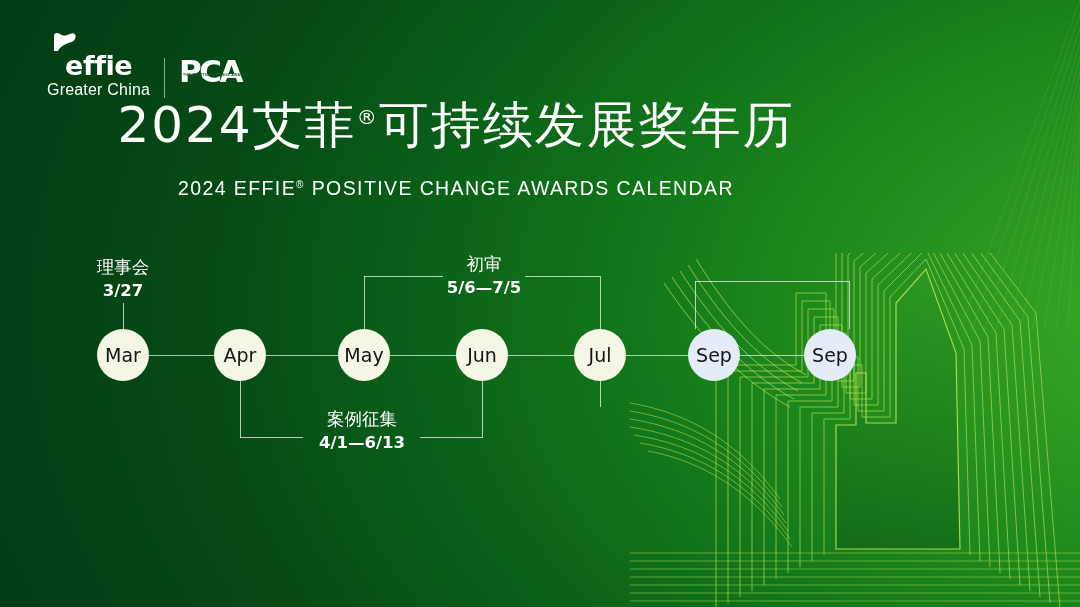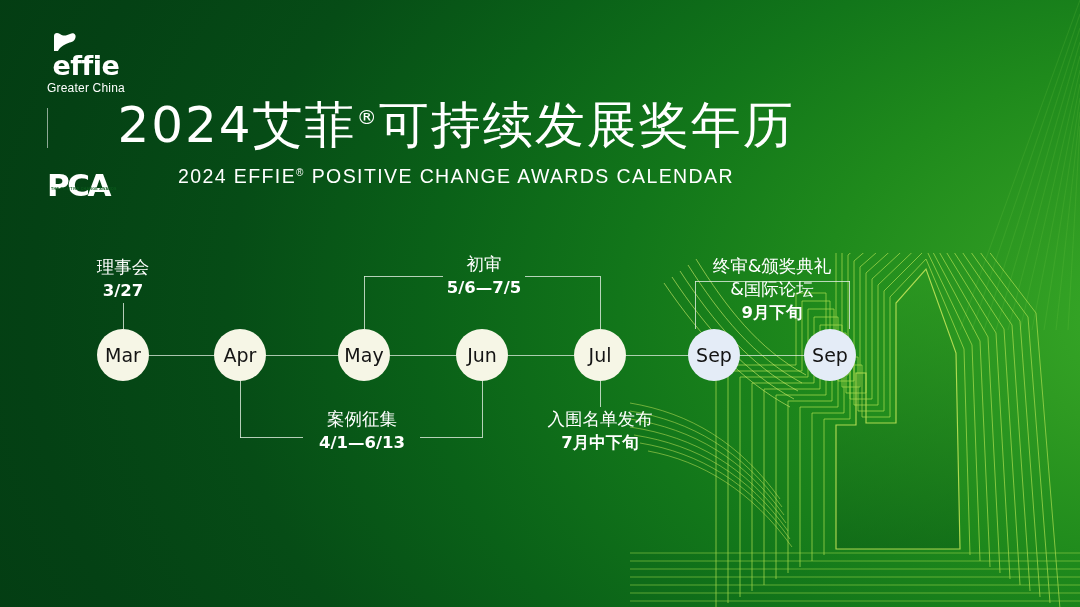--- a/index.html
+++ b/index.html
@@ -13,49 +13,49 @@
     background:
       radial-gradient(130% 155% at 112% 52%, #3bb02a 0%, #2f9b22 14%, #1f8a1c 28%, #12761a 42%, #0a6118 56%, #064c16 70%, #044114 84%, #033a12 100%),
       #033a12;
   }
   
   .decor{position:absolute;inset:0;pointer-events:none;}
   .decor svg{position:absolute;right:0;bottom:0;}
   .topline{position:absolute;right:0;top:0;width:420px;height:330px;overflow:hidden;opacity:.55;}
 
   
-  .logos{position:absolute;left:47px;top:32px;display:flex;align-items:flex-start;gap:14px;flex-direction:column;}
+  .logos{position:absolute;left:47px;top:32px;display:flex;align-items:flex-end;gap:14px;}
   .effie{display:flex;flex-direction:column;align-items:center;line-height:1;}
   .effie-mark{position:relative;width:100px;height:40px;}
   .effie-word{
     font-weight:700;font-size:27px;color:#fff;letter-spacing:-.5px;
     font-family:"DejaVu Sans","Liberation Sans",sans-serif;
   }
-  .effie-gc{font-size:12px;color:#fff;letter-spacing:.2px;margin-top:3px;}
+  .effie-gc{font-size:16px;color:#fff;letter-spacing:.2px;margin-top:3px;}
   .divider{width:1px;height:40px;background:rgba(255,255,255,.55);}
   .pca{position:relative;width:78px;height:42px;margin-top:8px;}
   .pca-word{
     font-weight:800;font-size:31px;color:#fff;letter-spacing:-2.5px;
     font-family:"DejaVu Sans","Liberation Sans",sans-serif;line-height:1;
   }
   .pca-sub{
     position:absolute;left:4px;top:17px;font-size:3.6px;letter-spacing:.3px;
     color:#0b5a1c;font-weight:700;white-space:nowrap;
   }
 
   
   .title-zone{position:absolute;left:0;top:96px;width:912px;text-align:center;}
   .title-cn{
     font-size:50px;font-weight:400;color:#ffffff;letter-spacing:2px;
     font-family:"DejaVu Sans","Liberation Sans",sans-serif;line-height:1.18;
     white-space:nowrap;
   }
   .title-cn .reg{font-size:20px;vertical-align:super;}
   .title-en{
-    margin-top:10px;font-size:19.5px;color:#ffffff;letter-spacing:1.4px;font-weight:400;
+    margin-top:22px;font-size:19.5px;color:#ffffff;letter-spacing:1.4px;font-weight:400;
     font-family:"Liberation Sans",sans-serif;
   }
   .title-en .reg{font-size:10px;vertical-align:super;}
 
   
   .timeline{position:absolute;left:0;top:0;width:1080px;height:607px;padding-left:12px;}
   .axis{
     position:absolute;left:123px;top:355px;width:707px;height:1.4px;
     background:rgba(225,238,225,.75);
   }
@@ -203,33 +203,24 @@
     <div class="vline" style="left:364px;top:276px;height:53px;"></div>
     <div class="hline" style="left:364px;top:276px;width:79px;"></div>
     <div class="hline" style="left:525px;top:276px;width:75px;"></div>
     <div class="vline" style="left:600px;top:276px;height:53px;"></div>
     <div class="lbl" style="left:484px;top:253px;transform:translateX(-50%);">
       <div class="t1">初审</div>
       <div class="t2">5/6—7/5</div>
     </div>
 
     <div class="vline" style="left:600px;top:381px;height:26px;"></div>
-    <div class="lbl" style="left:600px;top:408px;transform:translateX(-50%);">
-      <div class="t1">入围名单发布</div>
-      <div class="t2">7月中下旬</div>
-    </div>
 
     <div class="vline" style="left:695px;top:281px;height:48px;"></div>
     <div class="hline" style="left:695px;top:281px;width:155px;"></div>
     <div class="vline" style="left:849px;top:281px;height:48px;"></div>
-    <div class="lbl" style="left:772px;top:255px;transform:translateX(-50%);">
-      <div class="t1">终审&amp;颁奖典礼</div>
-      <div class="t1">&amp;国际论坛</div>
-      <div class="t2">9月下旬</div>
-    </div>
 
     <div class="node cream" style="left:123px;top:355px;">
         <span>Mar</span>
       </div>
     <div class="node cream" style="left:364px;top:355px;">
         <span>May</span>
       </div>
     <div class="node cream" style="left:240px;top:355px;">
         <span>Apr</span>
       </div>

